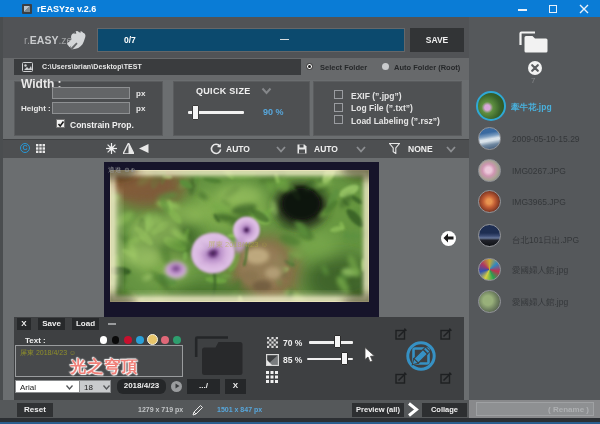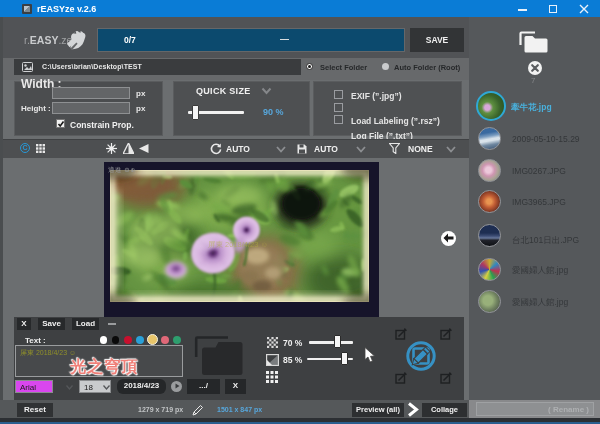--- a/index.html
+++ b/index.html
@@ -82,21 +82,21 @@
 <svg class="abs" style="left:261px;top:87px;" width="11" height="8" viewBox="0 0 11 8">
     <path d="M1.5 1.5 L5.5 6 L9.5 1.5" stroke="#85878a" stroke-width="2" fill="none"></path>
   </svg>
 <div class="abs" style="left:188px;top:111px;width:56px;height:2.5px;background:#f2f2f2;border-radius:1px;"></div>
 <div class="abs" style="left:192px;top:104.5px;width:7px;height:15px;background:#f5f5f5;border:1px solid #3a3a3a;border-radius:1px;"></div>
 <div class="abs b" style="left:263px;top:107px;font-size:9px;color:#57a7dc;">90 %</div>
 
 <div class="abs" style="left:334px;top:90px;width:9px;height:9px;border:1px solid #9a9ca0;background:#4f5153;"></div>
 <div class="abs b" style="left:351px;top:90.5px;font-size:8.5px;color:#e4e4e4;">EXIF (”.jpg”)</div>
 <div class="abs" style="left:334px;top:102.5px;width:9px;height:9px;border:1px solid #9a9ca0;background:#4f5153;"></div>
-<div class="abs b" style="left:351px;top:103px;font-size:8.5px;color:#e4e4e4;margin-top:28px;">Log File (”.txt”)</div>
+<div class="abs b" style="left:351px;top:103px;font-size:8.5px;color:#e4e4e4;">Log File (”.txt”)</div>
 <div class="abs" style="left:334px;top:115px;width:9px;height:9px;border:1px solid #9a9ca0;background:#4f5153;"></div>
 <div class="abs b" style="left:351px;top:115.5px;font-size:8.5px;color:#e4e4e4;">Load Labeling (”.rsz”)</div>
 
 <div class="abs" style="left:3px;top:139px;width:466px;height:19px;background:#4d4f51;border-top:1px solid #3f4143;"></div>
 
 <div class="abs" style="left:20px;top:143px;width:10px;height:10px;border-radius:50%;border:1.5px solid #2798d6;"></div>
 <div class="abs b" style="left:22.5px;top:144px;font-size:7px;color:#2798d6;">C</div>
 
 <svg class="abs" style="left:36px;top:144px;" width="9" height="9" viewBox="0 0 9 9">
   <g fill="#e8e8e8">
@@ -412,21 +412,21 @@
 <div class="abs" style="left:146.5px;top:334px;width:11px;height:11px;border-radius:50%;background:#e8c56a;border:1px solid #f5f0e0;"></div>
 <div class="abs" style="left:160.5px;top:336px;width:8px;height:8px;border-radius:50%;background:#e06878;"></div>
 <div class="abs" style="left:172.5px;top:336px;width:8px;height:8px;border-radius:50%;background:#2e9e6e;"></div>
 
 <div class="abs" style="left:15px;top:345px;width:168px;height:32px;background:#47494b;border:1px solid #9a9c9e;">
   <div class="abs" style="left:4px;top:2px;font-size:7px;color:#8f8f2a;">屏東 2018/4/23 ☺</div>
 </div>
 
 <div class="abs b" style="left:70px;top:356px;font-size:16.5px;color:#ef7f78;text-shadow:0 0 1px #fff, 0 0 2px #fff, 1px 1px 1px #fff, -1px -1px 1px #fff;letter-spacing:0.5px;">光之穹頂</div>
 
-<div class="abs" style="left:15px;top:380px;width:38px;height:13px;background:#d946ef;border:1px solid #8a8c8e;">
+<div class="abs" style="left:15px;top:380px;width:65px;height:13px;background:#ffffff;border:1px solid #8a8c8e;">
   <div class="abs" style="left:4px;top:1.5px;font-size:8px;color:#1a1a1a;">Arial</div>
   <svg class="abs" style="left:50px;top:4px;" width="7" height="5" viewBox="0 0 7 5">
       <path d="M0.5 0.5 L3.5 4 L6.5 0.5" stroke="#55575a" stroke-width="1.3" fill="none"></path>
     </svg>
 </div>
 <div class="abs" style="left:79px;top:380px;width:32px;height:13px;background:#c9cbcd;border:1px solid #8a8c8e;">
   <div class="abs" style="left:4px;top:1.5px;font-size:8px;color:#1a1a1a;">18</div>
   <svg class="abs" style="left:23px;top:4px;" width="7" height="5" viewBox="0 0 7 5">
       <path d="M0.5 0.5 L3.5 4 L6.5 0.5" stroke="#55575a" stroke-width="1.3" fill="none"></path>
     </svg>

